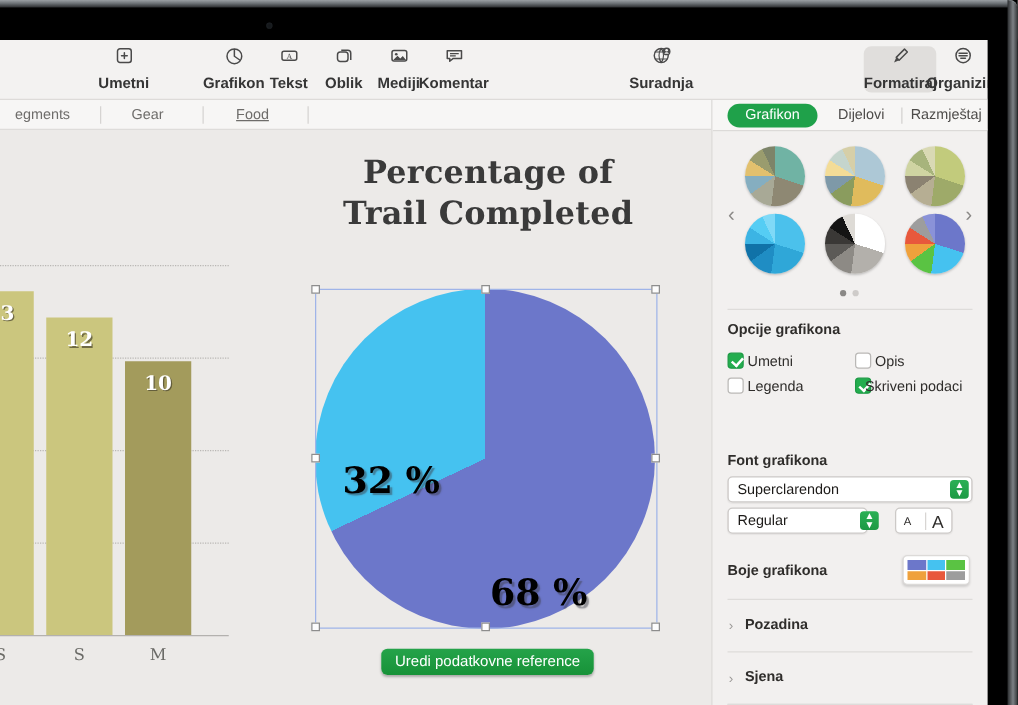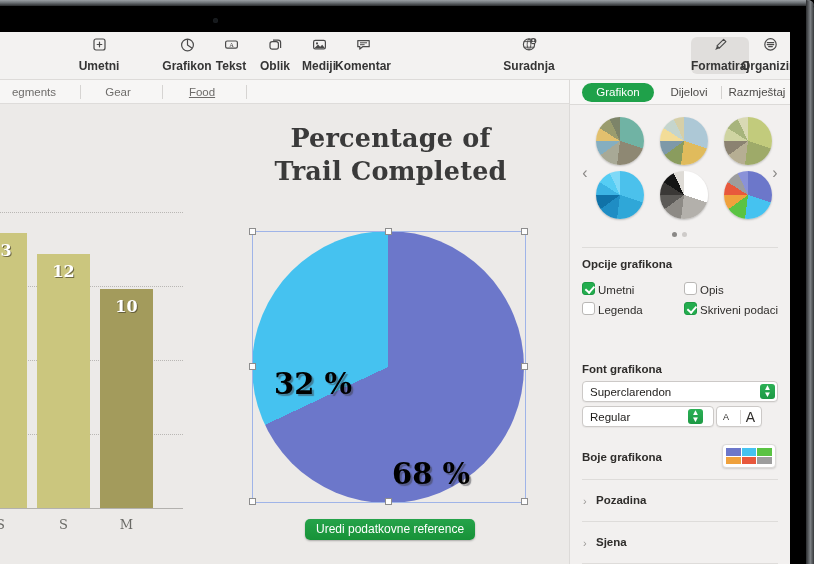--- a/index.html
+++ b/index.html
@@ -432,28 +432,28 @@
       </div>
   <div class="sep" style="top: 167px;"></div>
       <div class="sec-title" style="left: 12px; top: 178px;">Opcije grafikona</div>
       <div class="cbox on" style="left: 12px; top: 202px;"></div>
       <div class="lbl-txt" style="left: 28px; top: 204px;">Umetni</div>
       <div class="cbox" style="left: 114px; top: 202px;"></div>
       <div class="lbl-txt" style="left: 130px; top: 204px;">Opis</div>
       <div class="cbox" style="left: 12px; top: 222px;"></div>
       <div class="lbl-txt" style="left: 28px; top: 224px;">Legenda</div>
       <div class="cbox on" style="left: 114px; top: 222px;"></div>
-      <div class="lbl-txt" style="left: 130px; top: 224px; text-align: right;">Skriveni podaci</div>
+      <div class="lbl-txt" style="left: 122px; top: 224px; text-align: right;">Skriveni podaci</div>
       <div class="sec-title" style="left: 12px; top: 283px;">Font grafikona</div>
       <div class="combo" style="left: 12px; top: 301px; width: 196px;">Superclarendon</div>
       <div class="stepper" style="left: 190px; top: 304px;">
         <span>▲</span>
         <span>▼</span>
       </div>
-      <div class="combo" style="left: 12px; top: 326px; width: 132px;">Regular</div>
+      <div class="combo" style="left: 12px; top: 326px; width: 112px;">Regular</div>
       <div class="stepper" style="left: 118px; top: 329px;">
         <span>▲</span>
         <span>▼</span>
       </div>
       <div class="" id="size-btns" style="left: 146px; top: 326px;">
         <div class="a-small">A</div>
         <div class="divider"></div>
         <div class="a-big">A</div>
       </div>
       <div class="sec-title" style="left: 12px; top: 371px;">Boje grafikona</div>

